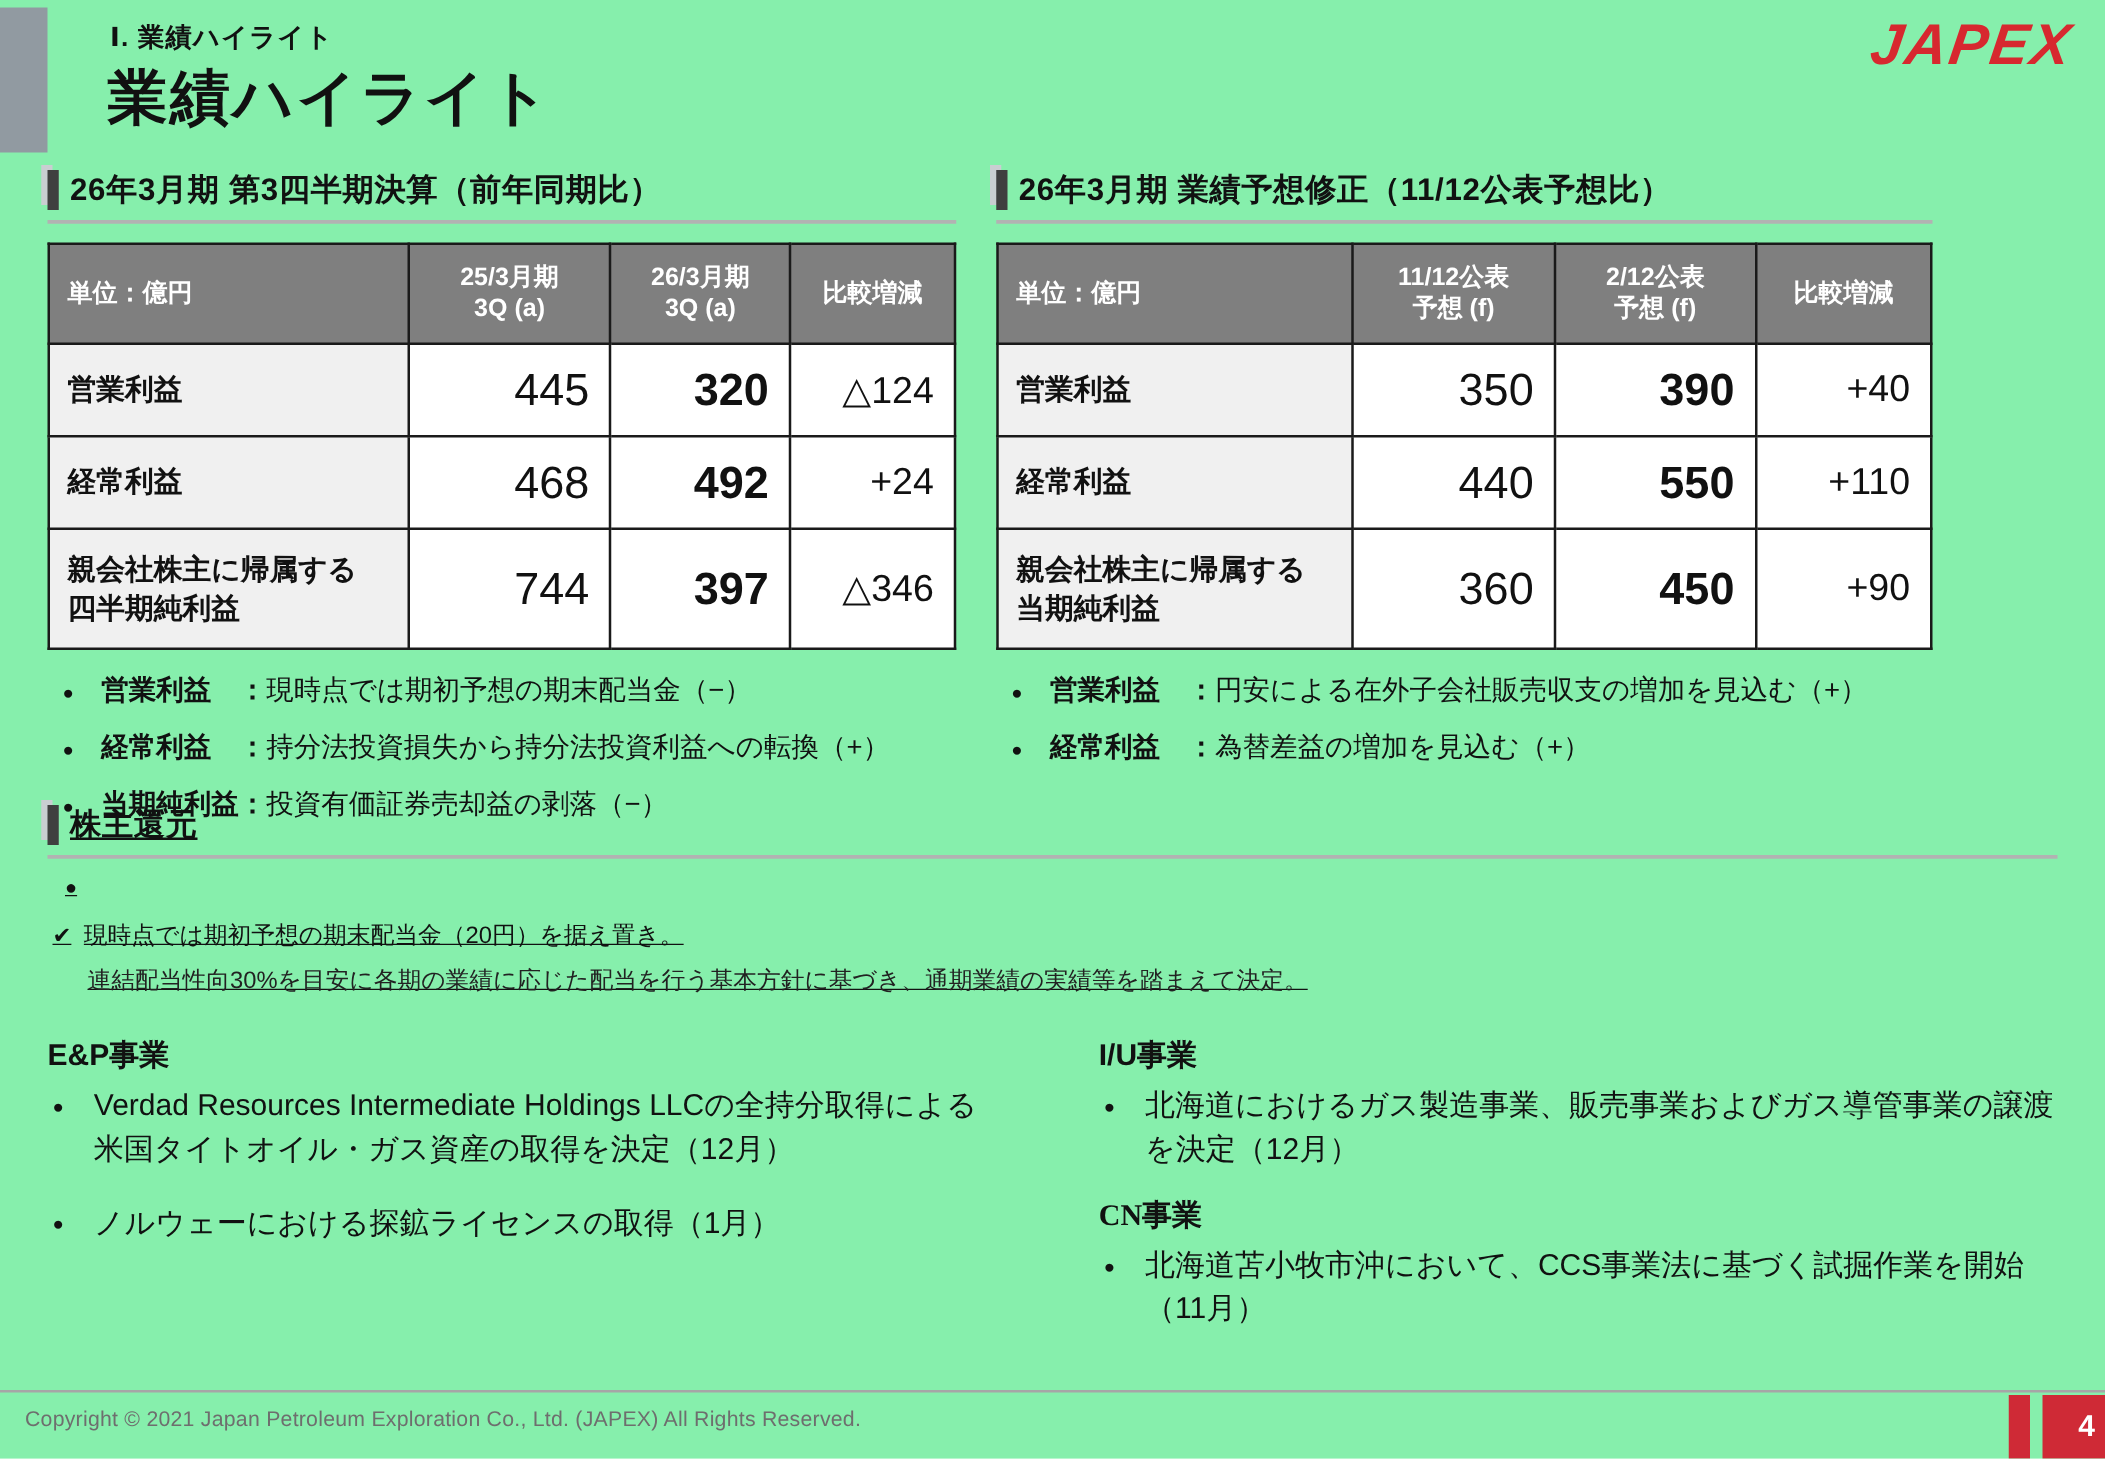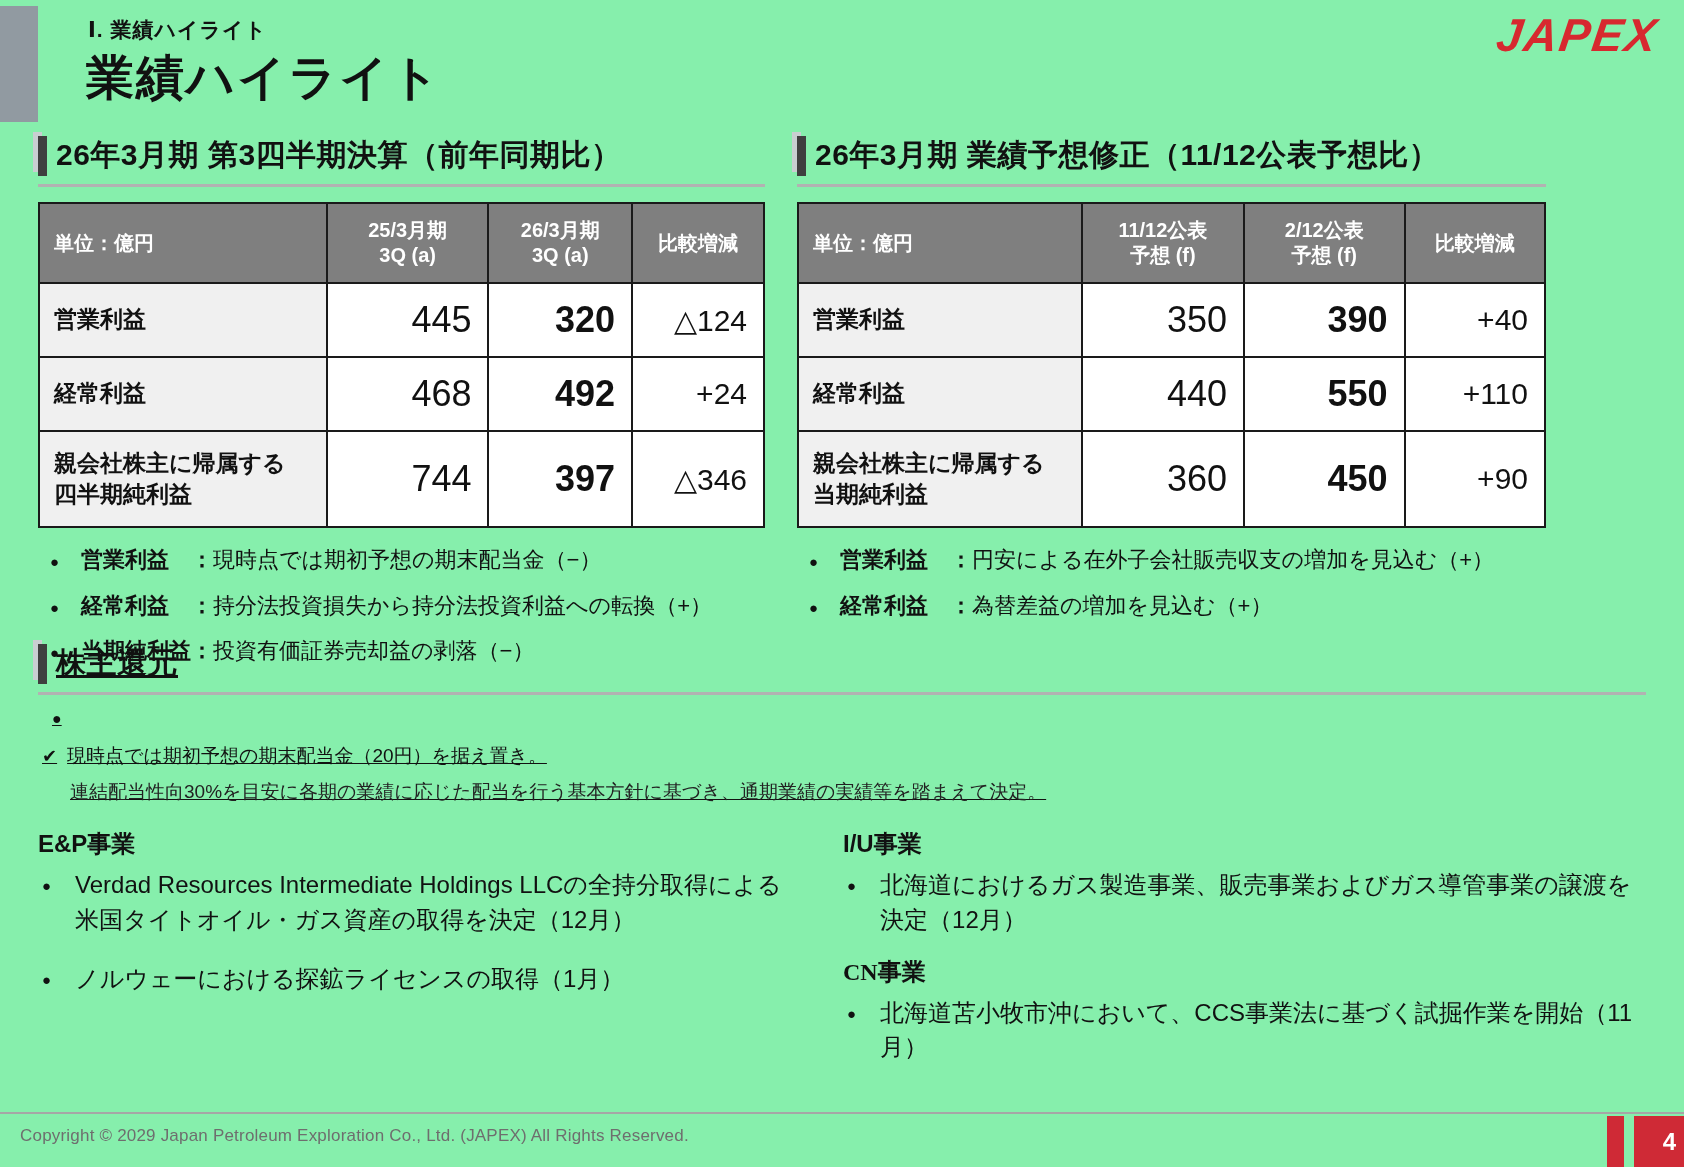--- a/index.html
+++ b/index.html
@@ -10,21 +10,21 @@
   
   .gray-block{position:absolute;left:0;top:6px;width:38px;height:116px;background:#919aa1;}
   .eyebrow{position:absolute;left:88px;top:16px;font-size:21px;font-weight:bold;letter-spacing:1px;}
   .page-title{position:absolute;left:86px;top:46px;font-size:48px;font-weight:800;letter-spacing:2px;}
   .logo{
     position:absolute;right:26px;top:8px;font-size:46px;font-weight:900;font-style:italic;
     color:#d7282f;letter-spacing:2px;transform:skewX(-8deg);
   }
   
   .sec-title{
-    position:relative;font-size:30px;font-weight:bold;padding:2px 0 8px 18px;
+    position:relative;font-size:25px;font-weight:bold;padding:2px 0 8px 18px;
     border-bottom:3px solid #b2b2b2;letter-spacing:0.5px;
   }
   .sec-title::before{
     content:"";position:absolute;left:0;top:3px;bottom:8px;width:9px;background:#3f3f3f;
     box-shadow:-5px -4px 0 #c9ced1;
   }
   
   .sec-quarter{position:absolute;left:38px;top:133px;width:727px;}
   .sec-forecast{position:absolute;left:797px;top:133px;width:749px;}
   table.results{border-collapse:collapse;width:100%;table-layout:fixed;margin-top:15px;border:2px solid #1a1a1a;}
@@ -50,21 +50,21 @@
   .note .nlabel{font-weight:bold;white-space:pre;}
   
   .sec-share{position:absolute;left:38px;top:641px;width:1608px;text-decoration:underline;}
   .share-bullet{display:flex;align-items:baseline;font-size:24px;margin:15px 0 0 14px;}
   .share-bullet .blt{font-size:16px;margin-right:30px;}
   .check-row{display:flex;align-items:baseline;font-size:19px;margin:15px 0 0 4px;}
   .check-row .chk{margin-right:10px;font-size:18px;}
   .sub-note{font-size:19px;margin:10px 0 0 32px;color:#222;}
   
   .sec-biz{position:absolute;left:38px;top:812px;width:1608px;}
-  .biz-cols{display:flex;margin-top:16px;}
+  .biz-cols{display:flex;margin-top:16px;gap:36px;}
   .biz-col-left{width:755px;margin-right:50px;flex:0 0 auto;}
   .biz-col-right{flex:1;}
   .biz-heading{font-size:24px;font-weight:bold;margin:0 0 8px 0;}
   .biz-heading.gap{margin-top:18px;font-family:Liberation Serif, serif;}
   .biz-item{display:flex;align-items:flex-start;font-size:24px;line-height:1.45;margin:0 0 16px 4px;}
   .biz-item .blt{font-size:15px;margin-right:24px;margin-top:7px;flex:0 0 auto;}
   
   .footer-line{position:absolute;left:0;top:1112px;width:1684px;border-top:2px solid #a6a6a6;}
   .copyright{position:absolute;left:20px;top:1126px;font-size:17px;color:#6e6e6e;letter-spacing:0.2px;}
   .pg-accent{position:absolute;left:1607px;top:1116px;width:17px;height:51px;background:#cf2a36;}
@@ -229,17 +229,17 @@
         <div class="biz-heading gap">CN事業</div>
         <div class="biz-item">
           <span class="blt">●</span>
           <span>北海道苫小牧市沖において、CCS事業法に基づく試掘作業を開始（11月）</span>
         </div>
       </div>
     </div>
   </div>
 
   <div class="footer-line"></div>
-  <div class="copyright">Copyright © 2029 Japan Petroleum Exploration Co., Ltd. (JAPEX) All Rights Reserved.</div>
+  <div class="copyright">Copyright © 2021 Japan Petroleum Exploration Co., Ltd. (JAPEX) All Rights Reserved.</div>
   <div class="pg-accent"></div>
   <div class="pg-box">4</div>
 
 </div>
 
 </body></html>

